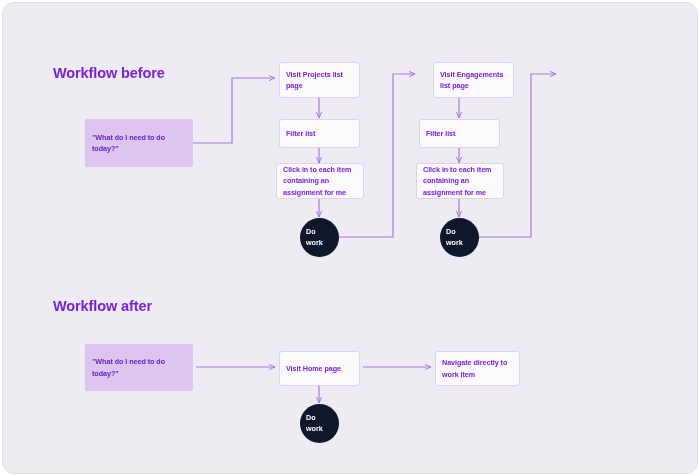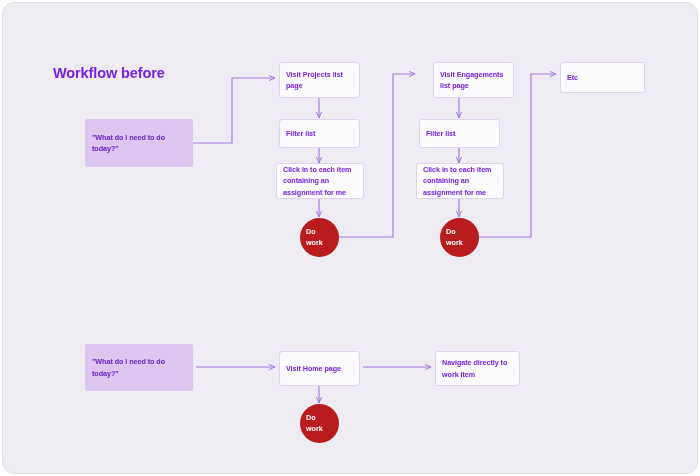--- a/index.html
+++ b/index.html
@@ -77,21 +77,21 @@
     color: #6b21c8;
   }
 
   .node.step {
     background: #fbfafd;
     border: 1px solid #ddd3ef;
     border-radius: 3px;
   }
 
   .node.circle {
-    background: #b91c1c;
+    background: #0f172a;
     border-radius: 50%;
     color: #ffffff;
     line-height: 1.5;
   }
 
   .node .label {
     display: block;
     width: 100%;
   }
 </style>
@@ -157,24 +157,22 @@
     <div class="node step" style="left:416px; top:116px; width:81px; height:29px;">
       <span class="label">Filter list</span>
     </div>
     <div class="node step" style="left:413px; top:160px; width:88px; height:36px;">
       <span class="label">Click in to each item containing an assignment for me</span>
     </div>
     <div class="node circle" style="left:437px; top:215px; width:39px; height:39px;">
       <span class="label">Do work</span>
     </div>
 
-    <div class="node step" style="left:557px; top:59px; width:85px; height:31px;">
-      <span class="label">Etc</span>
-    </div>
 
+    <div class="section-title" style="left:50px; top:295px;">Workflow after</div>
 
     <div class="node question" style="left:82px; top:341px; width:108px; height:47px;">
       <span class="label">"What do I need to do today?"</span>
     </div>
 
     <div class="node step" style="left:432px; top:348px; width:85px; height:35px;">
       <span class="label">Navigate directly to work item</span>
     </div>
 
     <div class="node step" style="left:276px; top:348px; width:81px; height:35px;">

